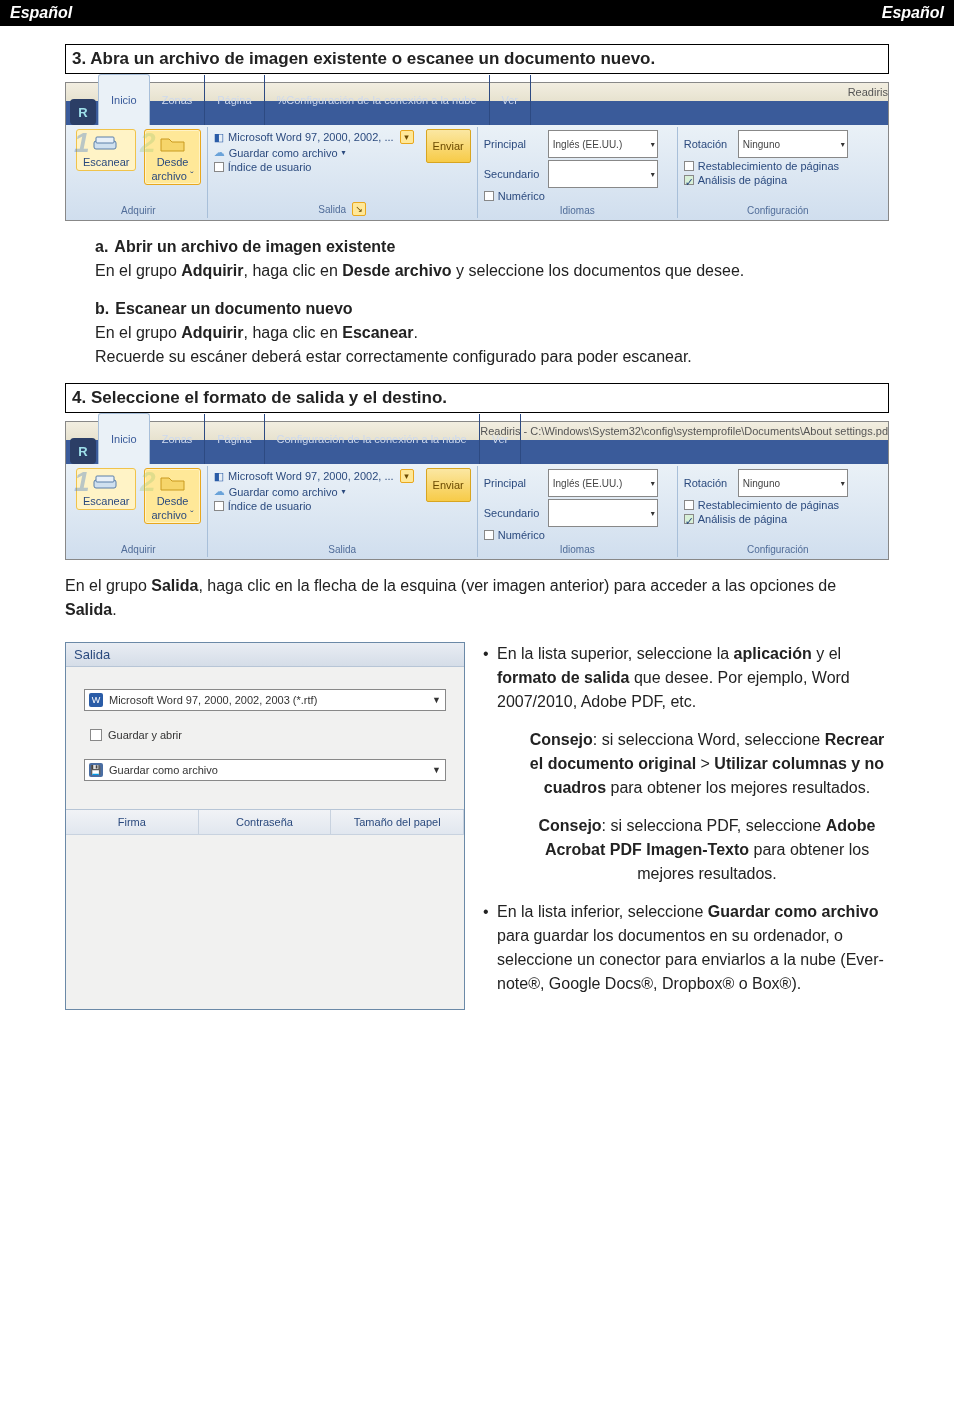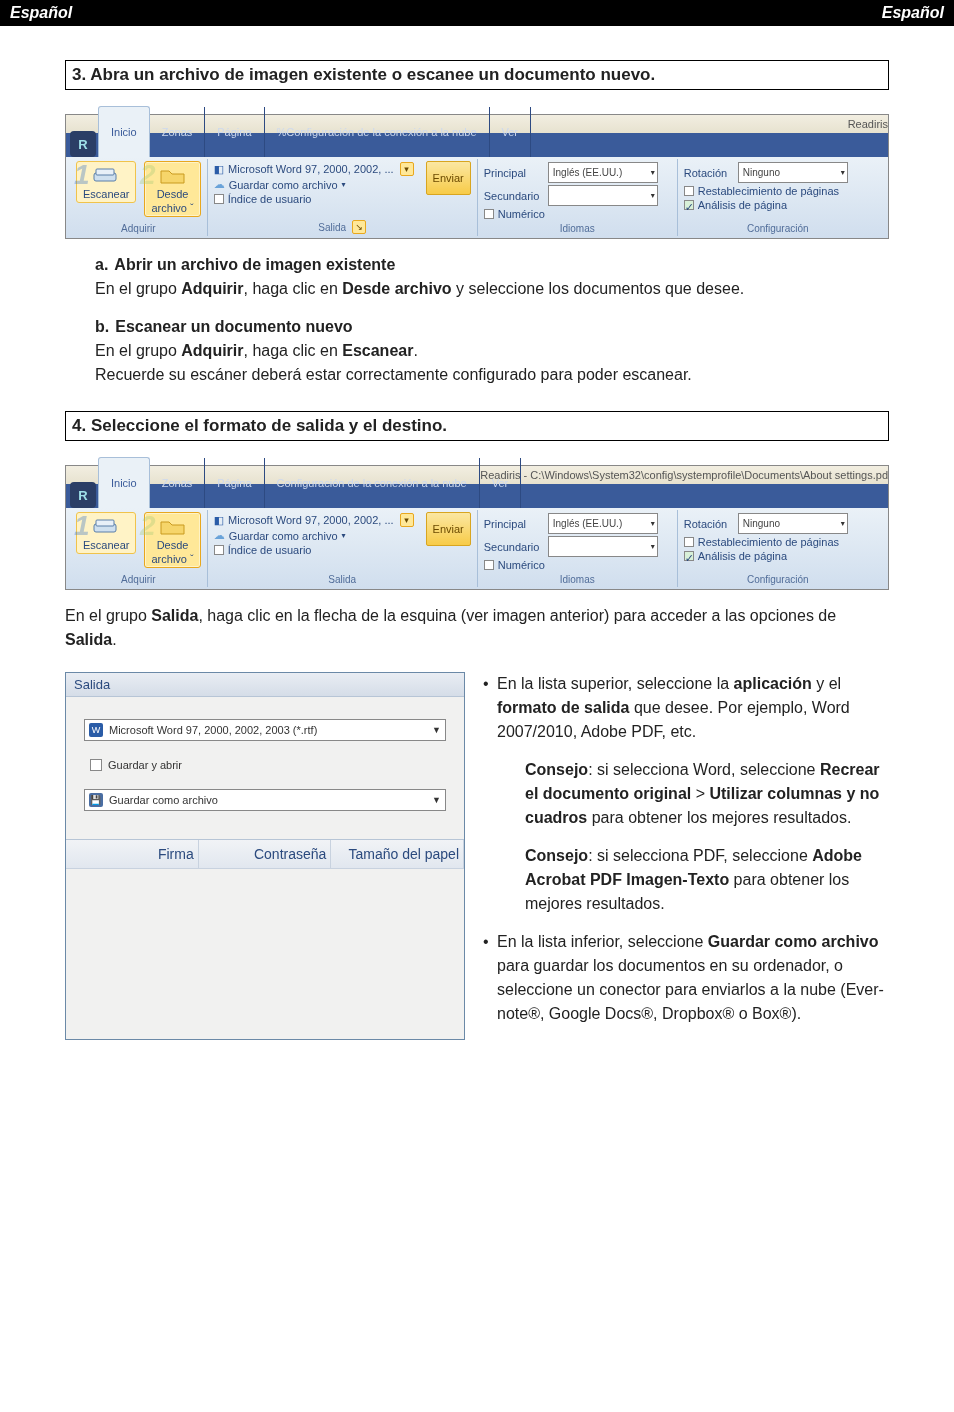--- a/index.html
+++ b/index.html
@@ -1,40 +1,40 @@
 <!DOCTYPE html>
 <html><head>
 <meta charset="utf-8">
 <style>
   * { box-sizing: border-box; margin: 0; padding: 0; }
   body { font-family: "Segoe UI", Arial, sans-serif; font-size: 14px; color: #222; width: 954px; background: #fff; }
   .top-bar { display: flex; justify-content: space-between; background: #000; color: #fff; padding: 4px 10px; font-style: italic; font-weight: bold; font-size: 16px; }
   .content { padding: 10px 0 20px 0; }
-  .step-header { border: 1px solid #000; margin: 24px 65px; padding: 4px 6px; font-weight: bold; font-size: 17px; }
+  .step-header { border: 1px solid #000; margin: 8px 65px; padding: 4px 6px; font-weight: bold; font-size: 17px; }
   .ribbon-wrap { margin: 0 65px 14px 65px; }
   
   .ribbon { border: 1px solid #888; font-size: 11px; }
   .ribbon-title { background: linear-gradient(#f2eee1,#e7e2cf); display:flex; justify-content:space-between; padding:3px 0; color:#555; }
   .ribbon-tabs { background:#3a5b9a; display:flex; align-items:flex-end; padding-left:32px; position:relative; height:24px; }
   .app-icon { position:absolute; left:4px; top:-2px; width:26px; height:26px; background:#2b3e66; border-radius:4px; display:flex; align-items:center; justify-content:center; color:#9fe0ea; font-weight:bold; font-size:13px; }
   .tab { padding:19px 12px; color:#cdd9ee; border-right:1px solid #2d4a82; font-size:11px; }
   .tab.sel { background:#eaf1f7; color:#3a5b9a; border:1px solid #a8bfd9; border-bottom:none; border-radius:3px 3px 0 0; }
   .ribbon-body { background: linear-gradient(#eaf1f7,#d0deee); display:flex; align-items:stretch; padding:2px 4px; }
   .grp { border-right:1px solid #a8bfd9; padding:2px 6px; display:flex; flex-direction:column; justify-content:space-between; position:relative; }
   .grp-label { text-align:center; color:#516d99; font-size:10px; margin-top:2px; }
   .grp .rows { display:flex; gap:8px; align-items:flex-start; }
   .bigbtn { display:flex; flex-direction:column; align-items:center; gap:2px; padding:2px 6px; border:1px solid transparent; border-radius:3px; color:#2b4a7e; }
   .bigbtn.hl { background:#fff3c6; border:1px solid #f0c34b; }
   .bigbtn.hl2 { background:#ffe898; border:1px solid #e8a71e; box-shadow:inset 0 0 0 1px #fff3c6; }
   .ico { width:28px; height:22px; display:flex; align-items:center; justify-content:center; }
   .rowline { display:flex; align-items:center; gap:4px; color:#2b4a7e; padding:1px 0; }
   .rowline .box { width:10px; height:10px; border:1px solid #888; background:#fff; }
   .rowline .box.g { background:#d8f0d8; }
   .send-btn { background:linear-gradient(#fbe7a2,#f7cb48); border:1px solid #d8a520; padding:10px 6px; color:#6b4a00; font-size:11px; border-radius:2px; margin-left:4px; }
-  .dd { width:110px; height:21px; background:#fff; border:1px solid #888; display:flex; justify-content:flex-end; align-items:center; padding:0 2px; font-size:10px; color:#444; }
+  .dd { width:110px; height:28px; background:#fff; border:1px solid #888; display:flex; justify-content:flex-end; align-items:center; padding:0 2px; font-size:10px; color:#444; }
   .dd .arr { font-size:8px; color:#333; }
   .dd .txt { flex:1; text-align:left; padding-left:2px; }
   .num-overlay { position:absolute; font-size:28px; font-style:italic; font-weight:bold; opacity:.35; }
   .n1 { left:4px; top:0; color:#3b75c4; }
   .n2 { left:70px; top:0; color:#a8c978; }
   .hl-arrow { width:14px; height:14px; border:1px solid #e8a71e; background:#ffe898; display:inline-flex; align-items:center; justify-content:center; font-size:9px; color:#6b4a00; border-radius:2px; margin-left:2px;}
   
   .body-txt { margin:4px 65px 14px 95px; font-size:16px; line-height:1.5; }
   .body-txt .sub { font-weight:bold; }
   .body-txt .lead { font-weight:bold; margin-right:6px; }
@@ -45,28 +45,28 @@
   .dlg-title { background:linear-gradient(#e9edf3,#d5dde8); color:#2b4a7e; padding:4px 8px; font-size:13px; border-bottom:1px solid #b7c5d6; }
   .dlg-body { padding:22px 18px 10px 18px; }
   .combo { display:flex; align-items:center; border:1px solid #888; background:#fff; height:22px; padding:0 4px; margin-bottom:18px; }
   .combo .ic { width:14px; height:14px; background:#2a5ca7; color:#fff; font-size:9px; display:flex; align-items:center; justify-content:center; margin-right:6px; border-radius:2px;}
   .combo .ic.save { background:#4a6ea3;}
   .combo .lbl { flex:1; color:#333; }
   .combo .ar { font-size:9px; color:#333; }
   .chk-line { display:flex; align-items:center; gap:6px; margin-bottom:18px; color:#333; padding-left:6px;}
   .chk { width:12px; height:12px; border:1px solid #888; background:#fff; }
   .dlg-tabs { display:flex; border-top:1px solid #b7c5d6; }
-  .dlg-tabs .dt { flex:1; text-align:right; padding:6px 4px; color:#2b4a7e; border-right:1px solid #c8d2df; background:linear-gradient(#f1f3f6,#e1e7ef); font-size:14px; }
+  .dlg-tabs .dt { flex:1; text-align:center; padding:6px 4px; color:#2b4a7e; border-right:1px solid #c8d2df; background:linear-gradient(#f1f3f6,#e1e7ef); font-size:11px; }
   .dlg-tabs .dt.sel { background:linear-gradient(#ffffff,#eef2f7); color:#2b4a7e; }
   .tips { flex:1; font-size:16px; line-height:1.5; }
   .tips p { margin-bottom:14px; }
   .tips .bullet { display:flex; }
   .tips .b-mark { width:14px; }
   .tips .b-body { flex:1; }
-  .tips .indent { margin-left:28px; }
+  .tips .indent { margin-left:28px;text-align:center; }
 </style>
 </head>
 <body>
 
 <div class="top-bar">
   <span>Español</span>
   <span>Español</span>
 </div>
 
 <div class="content">

